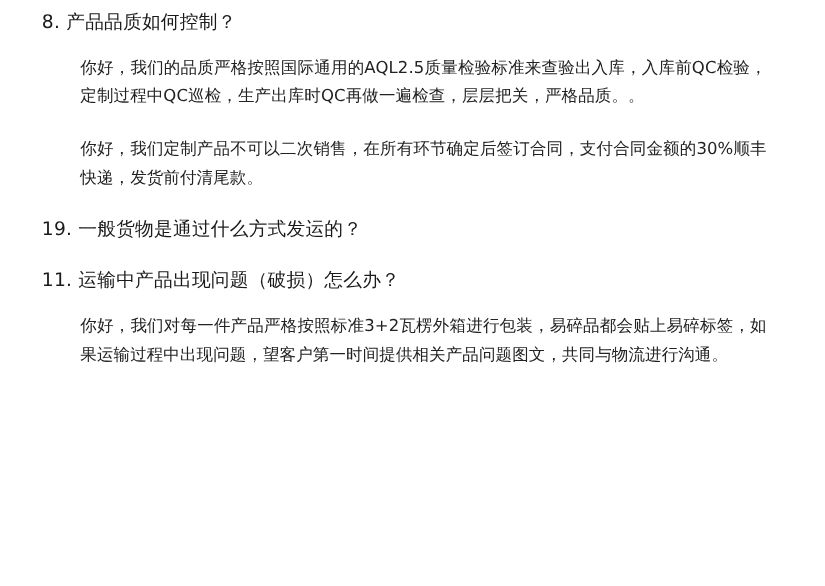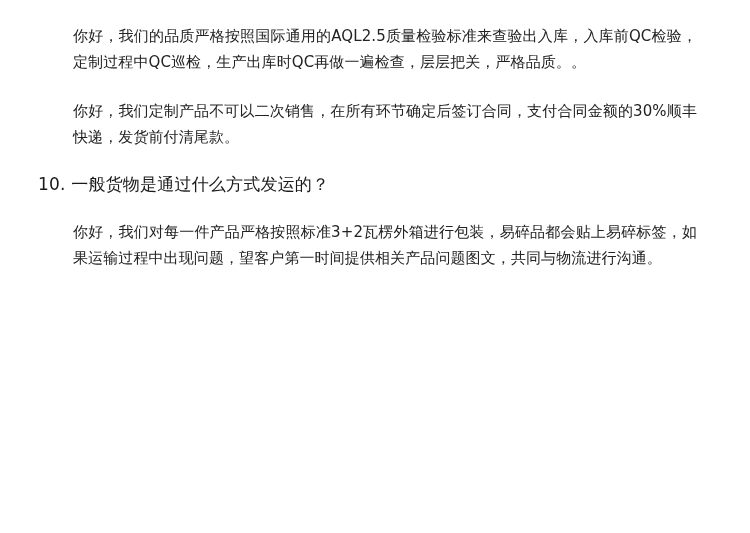--- a/index.html
+++ b/index.html
@@ -47,28 +47,30 @@
   .q9 { margin-bottom: 22px; }
   .q10 { margin-bottom: 22px; }
   .q11 { margin-bottom: 0; }
 </style>
 </head>
 <body>
 
 <div class="page">
 
   <div class="faq-item q8">
+    <h3 class="faq-question">8. 产品品质如何控制？</h3>
     <p class="faq-answer">你好，我们的品质严格按照国际通用的AQL2.5质量检验标准来查验出入库，入库前QC检验，定制过程中QC巡检，生产出库时QC再做一遍检查，层层把关，严格品质。。</p>
   </div>
 
   <div class="faq-item q9">
     <p class="faq-answer">你好，我们定制产品不可以二次销售，在所有环节确定后签订合同，支付合同金额的30%顺丰快递，发货前付清尾款。</p>
   </div>
 
   <div class="faq-item q10">
-    <h3 class="faq-question">10. 一般货物是通过什么方式发运的？</h3>
+    <h3 class="faq-question">19. 一般货物是通过什么方式发运的？</h3>
   </div>
 
   <div class="faq-item q11">
+    <h3 class="faq-question">11. 运输中产品出现问题（破损）怎么办？</h3>
     <p class="faq-answer">你好，我们对每一件产品严格按照标准3+2瓦楞外箱进行包装，易碎品都会贴上易碎标签，如果运输过程中出现问题，望客户第一时间提供相关产品问题图文，共同与物流进行沟通。</p>
   </div>
 
 </div>
 
 </body></html>

